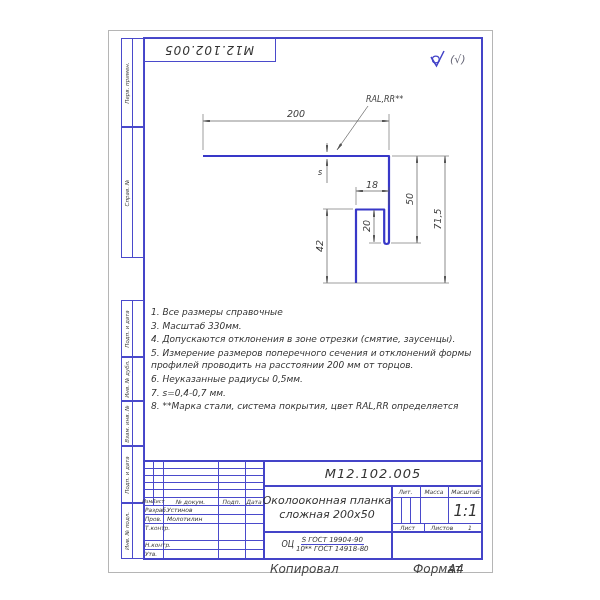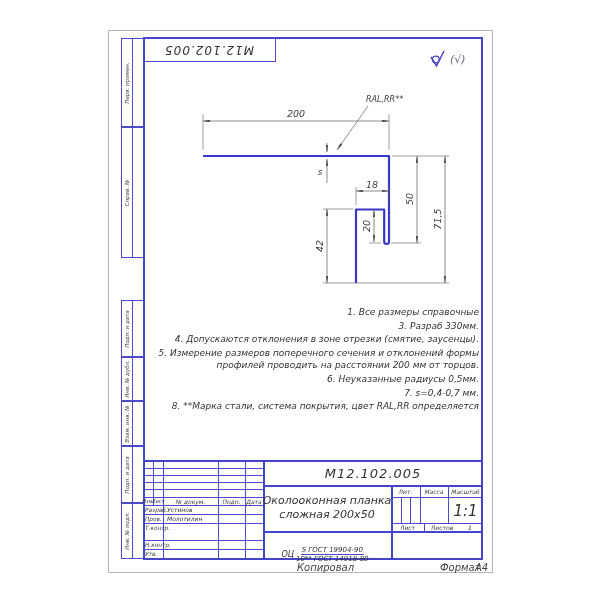--- a/index.html
+++ b/index.html
@@ -27,21 +27,21 @@
   .rough { position: absolute; left: 428px; top: 49px; display: flex; align-items: center; }
   .rough .paren { font-style: italic; font-size: 11px; color: #6a6a7a; margin-left: 2px; }
   
   .dwg { position: absolute; left: 0; top: 0; }
   .dwg .ext { stroke: #5a5a5a; stroke-width: 0.6; }
   .dwg .dimline { stroke: #5a5a5a; stroke-width: 0.7; }
   .dwg .dim { font-size: 9.5px; font-style: italic; fill: #3c3c3c; font-family: "DejaVu Sans", sans-serif; }
   .dwg .dim-small { font-size: 8px; font-style: italic; fill: #3c3c3c; font-family: "DejaVu Sans", sans-serif; }
   
   .notes { position: absolute; left: 151px; top: 306px; width: 328px;
-    font-size: 9px; font-style: italic; color: #333; text-align: right; }
+    font-size: 9px; font-style: italic; color: #333; }
   .note { line-height: 12.6px; margin-bottom: 1px; }
   .note .cont { display: block; }
   .frac { display: inline-flex; flex-direction: column; align-items: center;
     vertical-align: middle; font-size: 7.5px; line-height: 1.15; margin-left: 3px; }
   .frac .fn { border-bottom: 1px solid #333; padding: 0 1px; }
   
   .tb { position: absolute; left: 143px; top: 461px; width: 340px; height: 97px;
     font-style: italic; }
   .vl, .hl { position: absolute; background: #4a4acb; }
   .vl { width: 1px; } .hl { height: 1px; }
@@ -51,21 +51,21 @@
     white-space: nowrap; }
   .lab6 { font-size: 6px; color: #3a3a3a; }
   .lab5 { font-size: 5px; color: #3a3a3a; }
   .docnum { font-size: 13px; letter-spacing: 1px; color: #333; }
   .tname { font-size: 11px; color: #333; line-height: 1.3; flex-direction: column; }
   .mfrac { display: inline-flex; flex-direction: column; align-items: center;
     font-size: 7px; line-height: 1.2; margin-left: 2px; color: #333; }
   .mfrac .fn { border-bottom: 1px solid #4a4acb; padding: 0 1px; }
   .rowlab { justify-content: flex-start; padding-left: 2px; font-size: 5.8px; color: #3a3a3a; }
   .rowname { justify-content: flex-start; padding-left: 4px; font-size: 6px; color: #333; }
-  .footer-txt { position: absolute; font-size: 10px; font-style: italic; color: #444; margin-left: 27px; }
+  .footer-txt { position: absolute; font-size: 12px; font-style: italic; color: #444; }
 </style>
 </head>
 <body>
 
 <div class="canvas">
 
   <div class="sheet-edge"></div>
   <div class="frame"></div>
 
   <div class="mbox" style="top:38px;height:89px;">
@@ -153,21 +153,21 @@
     <text class="dim" x="372" y="188" text-anchor="middle">18</text>
     <text class="dim" transform="translate(413,199) rotate(-90)" text-anchor="middle">50</text>
     <text class="dim" transform="translate(441,219) rotate(-90)" text-anchor="middle">71,5</text>
     <text class="dim" transform="translate(323,246) rotate(-90)" text-anchor="middle">42</text>
     <text class="dim" transform="translate(370,226) rotate(-90)" text-anchor="middle">20</text>
     <text class="dim-small" x="318" y="175">s</text>
   </svg>
 
   <div class="notes">
     <div class="note"><span>1.</span> <span>Все размеры справочные</span></div>
-    <div class="note"><span>3.</span> <span>Разраб 330мм.</span></div>
+    <div class="note"><span>3.</span> <span>Масштаб 330мм.</span></div>
     <div class="note"><span>4.</span> <span>Допускаются отклонения в зоне отрезки (смятие, заусенцы).</span></div>
     <div class="note"><span>5.</span> <span>Измерение размеров поперечного сечения и отклонений формы</span><span class="cont">профилей проводить на расстоянии 200 мм от торцов.</span></div>
     <div class="note"><span>6.</span> <span>Неуказанные радиусы 0,5мм.</span></div>
     <div class="note"><span>7.</span> <span>s=0,4-0,7 мм.</span></div>
     <div class="note"><span>8.</span> <span>**Марка стали, система покрытия, цвет RAL,RR определяется</span></div>
   </div>
 
   <div class="tb">
 
     <div class="hl2" style="left:0;top:-1px;width:340px;"></div>
@@ -199,21 +199,21 @@
     <div class="vl" style="left:267px;top:36px;height:27px;"></div>
     <div class="vl" style="left:281px;top:62px;height:9px;"></div>
 
     <div class="cell docnum" style="left:120px;top:0;width:220px;height:24px;">М12.102.005</div>
 
     <div class="cell tname" style="left:120px;top:24px;width:128px;height:46px;">
       <span>Околооконная планка</span>
       <span>сложная 200х50</span>
     </div>
 
-    <div class="cell" style="left:120px;top:80px;width:124px;height:27px;">
+    <div class="cell" style="left:120px;top:70px;width:124px;height:27px;">
       <span style="font-size:8px;color:#333;">ОЦ</span>
       <span class="mfrac">
         <span class="fn">S ГОСТ 19904-90</span>
         <span>10** ГОСТ 14918-80</span>
       </span>
     </div>
 
     <div class="cell lab5" style="left:0;top:36px;width:10px;height:8px;">Изм.</div>
     <div class="cell lab5" style="left:10px;top:36px;width:10px;height:8px;">Лист</div>
     <div class="cell lab6" style="left:20px;top:36px;width:55px;height:8px;">№ докум.</div>

